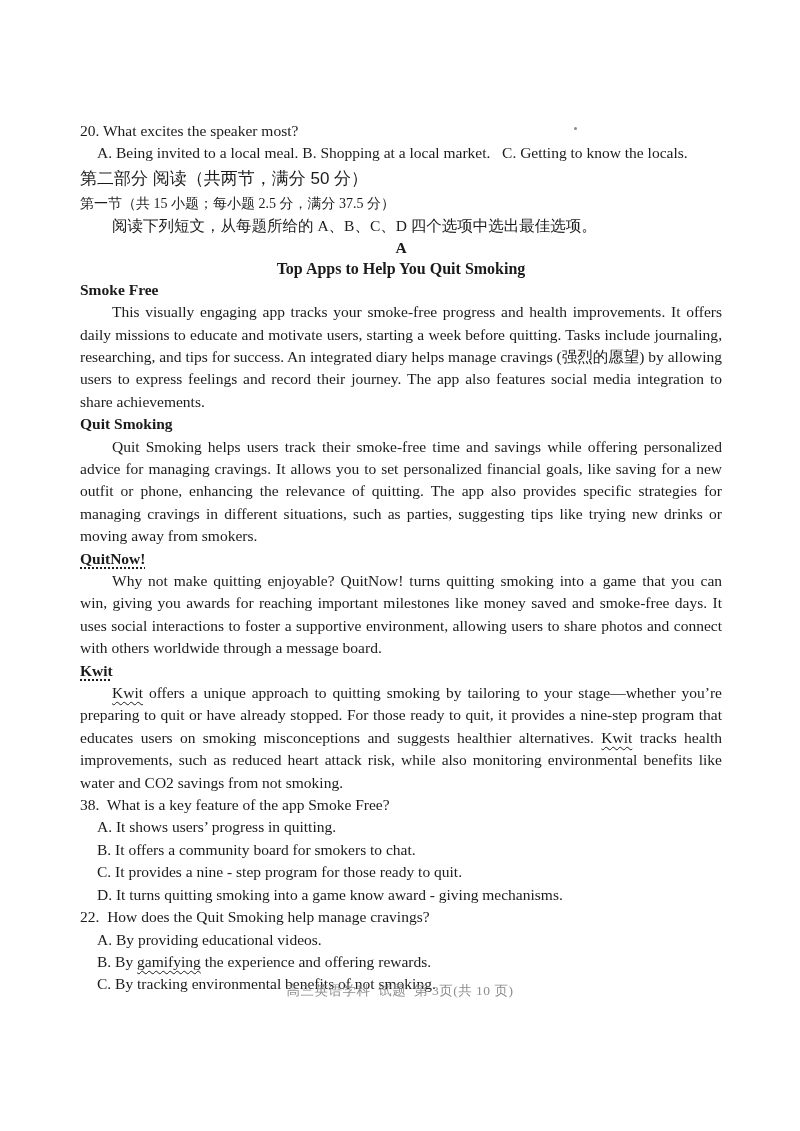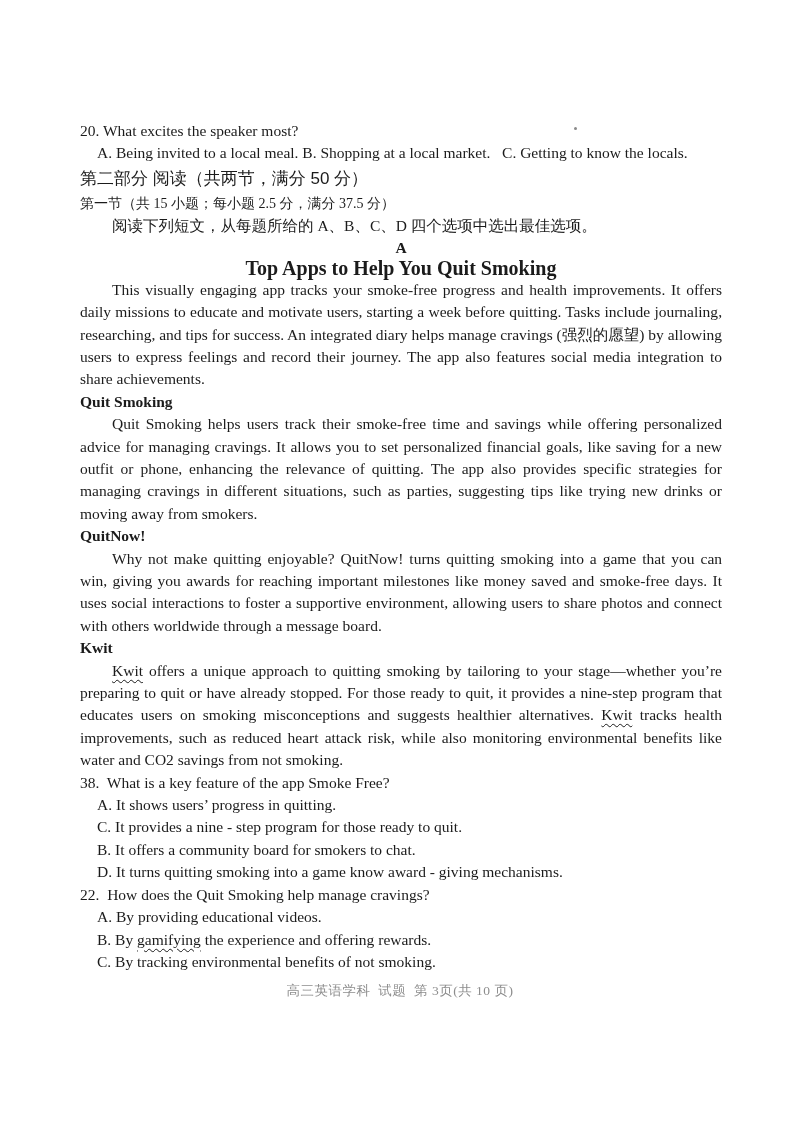--- a/index.html
+++ b/index.html
@@ -25,32 +25,32 @@
   .part-header {
     font-family: "Liberation Sans", "DejaVu Sans", sans-serif;
     font-weight: 400;
     font-size: 17px;
     line-height: 27px;
   }
   .sub-header { font-size: 14px; line-height: 23.5px; }
   .center { text-align: center; }
   .bold { font-weight: 700; }
   .passage-label { font-size: 15.5px; line-height: 20px; }
-  .passage-title { font-size: 20px; line-height: 21px; }
+  .passage-title { font-size: 16px; line-height: 21px; }
   .app-heading { font-weight: 700; }
   .para {
     margin: 0;
     text-align: justify;
     text-indent: 32px;
     font-size: 15.5px;
     line-height: 22.4px;
   }
   .u-s { text-underline-offset: 3px; text-decoration-thickness: 1px; }
   .u-w { text-decoration: underline; text-decoration-style: wavy; text-underline-offset: 3px; text-decoration-thickness: 1px; }
-  .u-d { text-decoration-style: dotted; text-underline-offset: 4px; text-decoration-thickness: 1.5px; margin-top: 20px; }
+  .u-d { text-decoration: underline; text-decoration-style: dotted; text-underline-offset: 4px; text-decoration-thickness: 1.5px; margin-top: 20px; }
   .footer {
     position: absolute;
     left: 0; right: 0;
     top: 982px;
     text-align: center;
     color: #8d8d8d;
     font-size: 13.5px;
     letter-spacing: 0.5px;
   }
   .artifact-dot {
@@ -75,20 +75,21 @@
     </div>
 
     <div class="part-header">第二部分 阅读（共两节，满分 50 分）</div>
     <div class="sub-header">第一节（共 15 小题；每小题 2.5 分，满分 37.5 分）</div>
     <div class="line indent-md">阅读下列短文，从每题所给的 A、B、C、D 四个选项中选出最佳选项。</div>
 
     <div class="passage-label center bold">A</div>
     <div class="passage-title center bold">Top Apps to Help You Quit Smoking</div>
 
     <div>
+      <div class="line app-heading">Smoke Free</div>
       <p class="para"><span>This visually engaging app tracks your smoke-free progress and health improvements. It offers daily missions to educate and motivate users, starting a week before quitting. Tasks include </span><span class="u-s">journaling</span><span>, researching, and tips for success. An integrated diary helps manage cravings (强烈的愿望) by allowing users to express feelings and record their journey. The app also features social media integration to share achievements.</span></p>
     </div>
 
     <div>
       <div class="line app-heading">Quit Smoking</div>
       <p class="para"><span>Quit Smoking helps users track their smoke-free time and savings while offering personalized advice for managing cravings. It allows you to set personalized financial goals, like saving for a new outfit or phone, enhancing the relevance of quitting. The app also provides specific strategies for managing cravings in different situations, such as parties, suggesting tips like trying new drinks or moving away from smokers.</span></p>
     </div>
 
     <div>
       <div class="line"><span class="app-heading u-d">QuitNow!</span></div>
@@ -96,22 +97,22 @@
     </div>
 
     <div>
       <div class="line"><span class="app-heading u-d">Kwit</span></div>
       <p class="para"><span class="u-w">Kwit</span><span> offers a unique approach to quitting smoking by tailoring to your stage—whether you’re preparing to quit or have already stopped. For those ready to quit, it provides a nine-step program that educates users on smoking misconceptions and suggests healthier alternatives. </span><span class="u-w">Kwit</span><span> tracks health improvements, such as reduced heart attack risk, while also monitoring environmental benefits like water and CO2 savings from not smoking.</span></p>
     </div>
 
     <div>
       <div class="line prewrap">38.  What is a key feature of the app Smoke Free?</div>
       <div class="line indent-sm"><span>A. It shows users’ progress in quitting.</span></div>
+      <div class="line indent-sm"><span>B. It offers a community board for smokers to chat.</span></div>
       <div class="line indent-sm"><span>C. It provides a nine - step program for those ready to quit.</span></div>
-      <div class="line indent-sm"><span>B. It offers a community board for smokers to chat.</span></div>
       <div class="line indent-sm"><span>D. It turns quitting smoking into a game know award - giving mechanisms.</span></div>
     </div>
 
     <div>
       <div class="line prewrap">22.  How does the Quit Smoking help manage cravings?</div>
       <div class="line indent-sm"><span>A. By providing educational videos.</span></div>
       <div class="line indent-sm"><span>B. By </span><span class="u-w">gamifying</span><span> the experience and offering rewards.</span></div>
       <div class="line indent-sm"><span>C. By tracking environmental benefits of not smoking.</span></div>
     </div>
 

